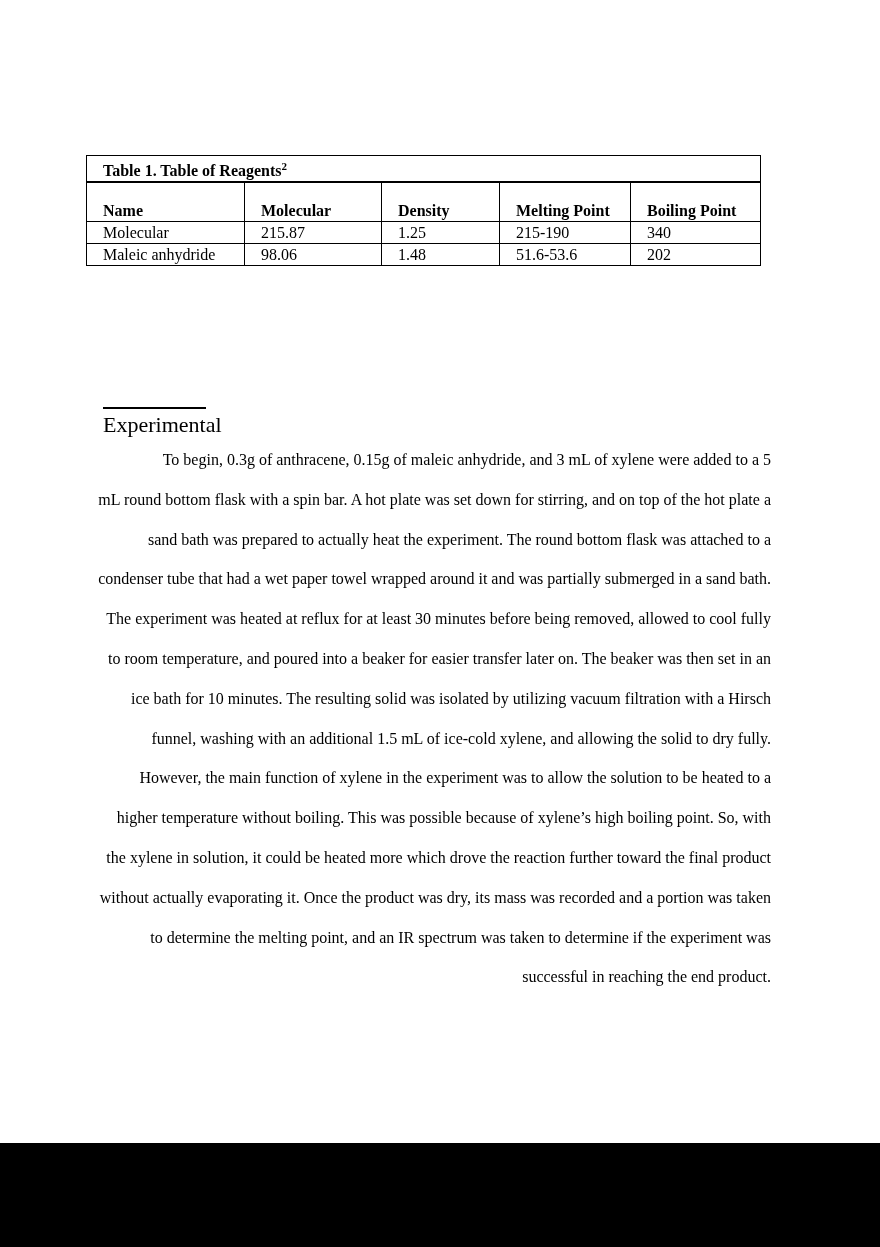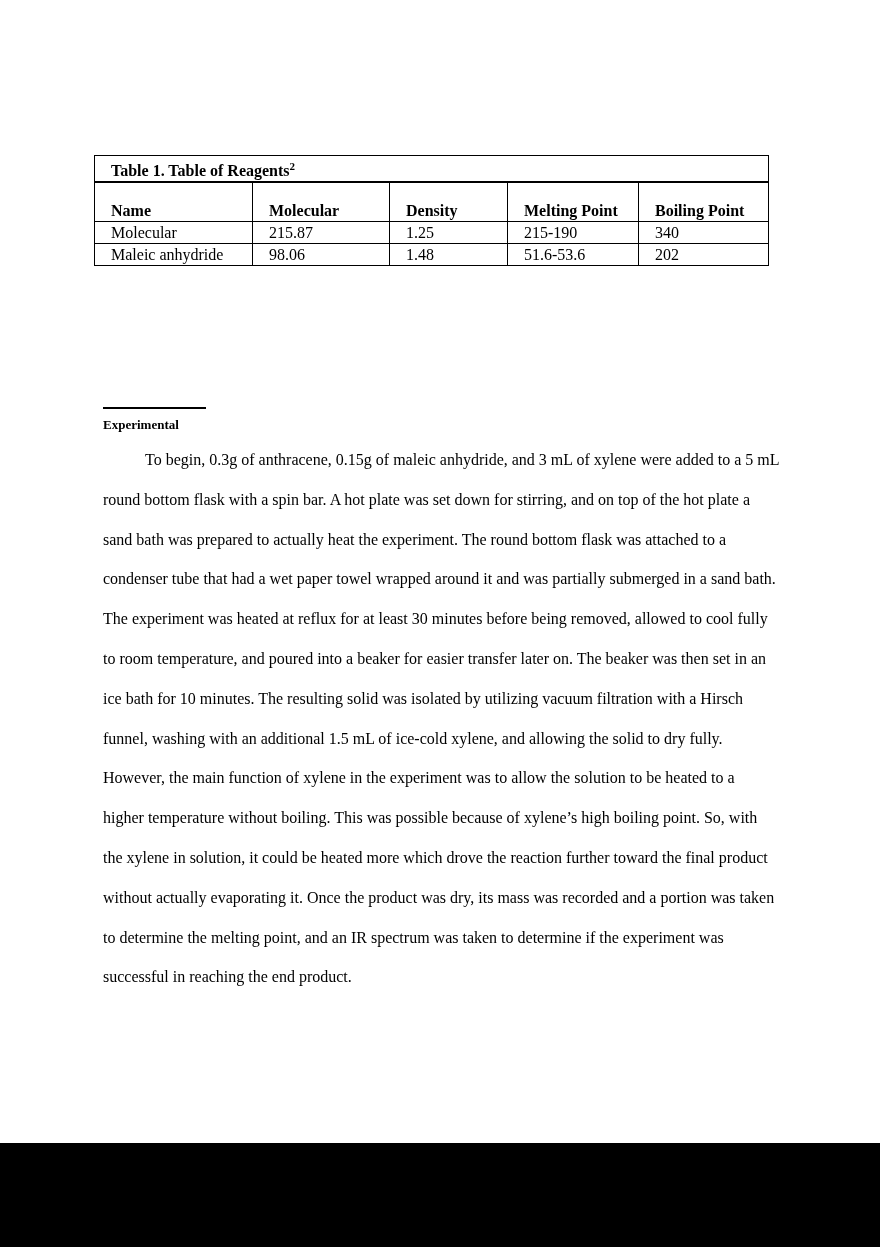--- a/index.html
+++ b/index.html
@@ -10,21 +10,21 @@
     height: 1247px;
     background: #ffffff;
     color: #000000;
     font-family: "Liberation Serif", serif;
     overflow: hidden;
     margin: 0 auto;
   }
   
   table.reagents {
     position: absolute;
-    left: 94px;
+    left: 86px;
     top: 155px;
     width: 674px;
     border-collapse: collapse;
     table-layout: fixed;
   }
   table.reagents td {
     border: 1px solid #000;
     font-size: 16px;
     line-height: 19px;
     padding: 1px 6px 1px 16px;
@@ -49,33 +49,34 @@
   }
   
   .section-heading-block { position: absolute; left: 103px; top: 407px; }
   .heading-rule {
     width: 103px;
     height: 0;
     border-top: 2px solid #000;
     margin-bottom: 6px;
   }
   .section-heading {
-    font-size: 13px;
-    font-weight: bold;
+    font-size: 22px;
+    font-weight: normal;
     line-height: 19px;
+    text-align: right;
   }
   .body-paragraph {
     position: absolute;
-    left: 103px;
+    left: 95px;
     top: 440px;
     width: 676px;
     font-size: 16px;
     line-height: 39.8px;
     text-indent: 42px;
-    text-align: left;
+    text-align: right;
   }
   
   .bottom-bar {
     position: absolute;
     left: 0;
     top: 1143px;
     width: 880px;
     height: 104px;
     background: #000000;
   }

